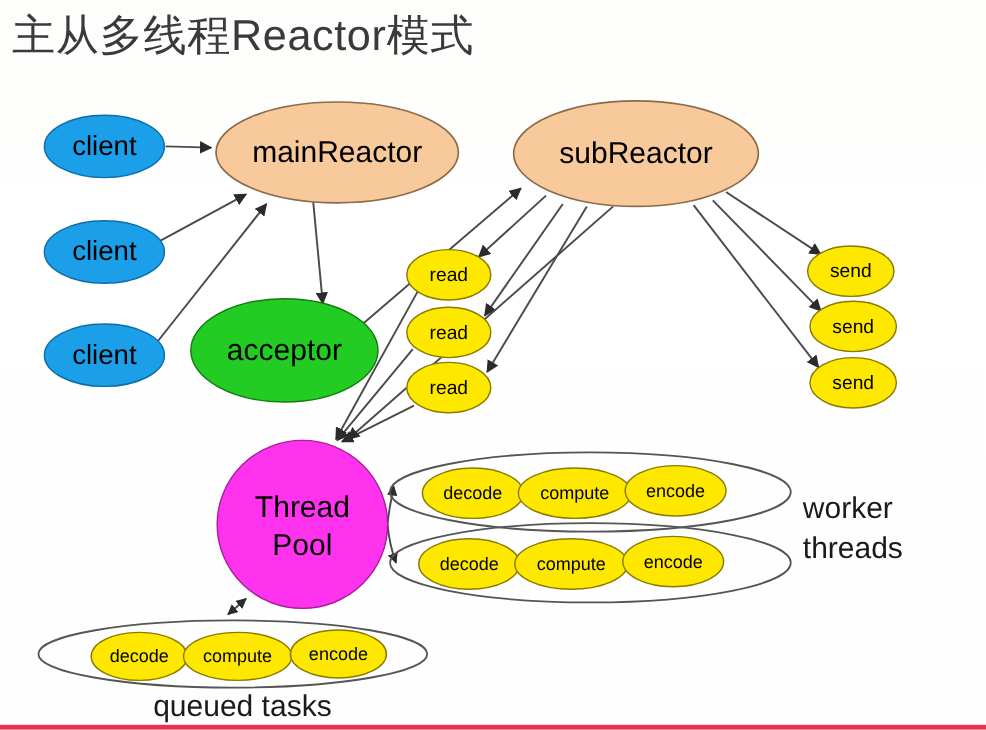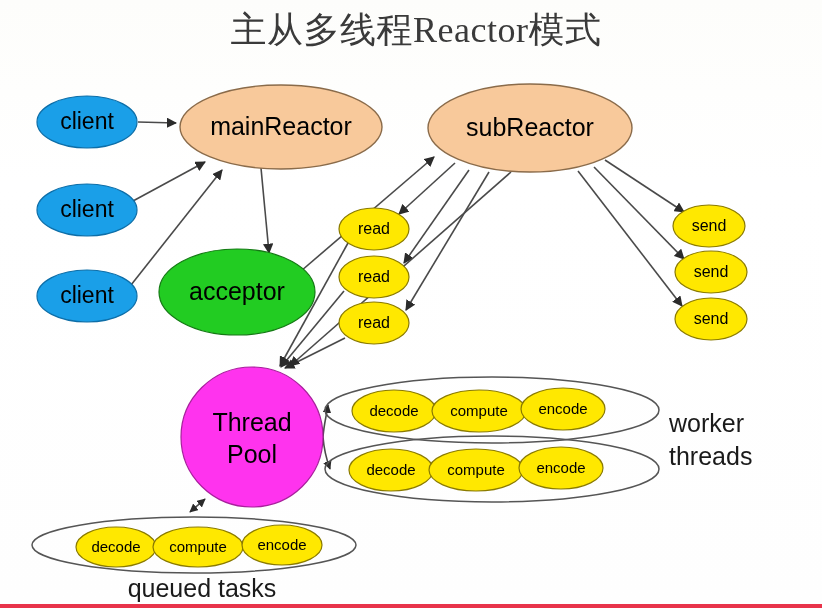--- a/index.html
+++ b/index.html
@@ -17,24 +17,23 @@
     position: relative;
     width: 822px;
     height: 608px;
     background: linear-gradient(180deg, #fdfdfb 0%, #ffffff 30%, #fefefe 100%);
   }
   #title {
     position: absolute;
     left: 0;
     top: 6px;
     width: 822px;
-    text-align: center;
     font-size: 36px;
     color: #3a3a3a;
-    font-family: Liberation Serif, serif;
+    font-family: Liberation Sans, sans-serif;
     letter-spacing: 0.5px;
     white-space: nowrap;
     padding-left: 10px;
     box-sizing: border-box;
   }
   #diagram {
     position: absolute;
     left: 0;
     top: 0;
   }

